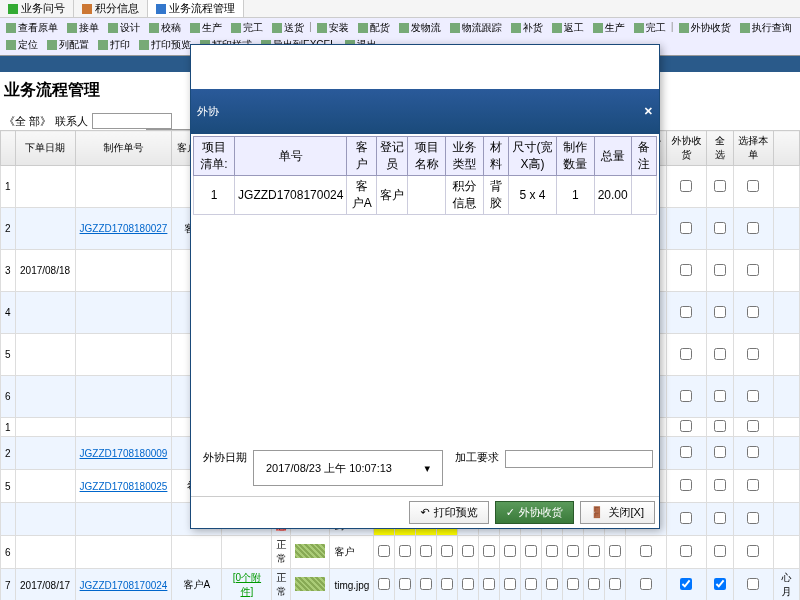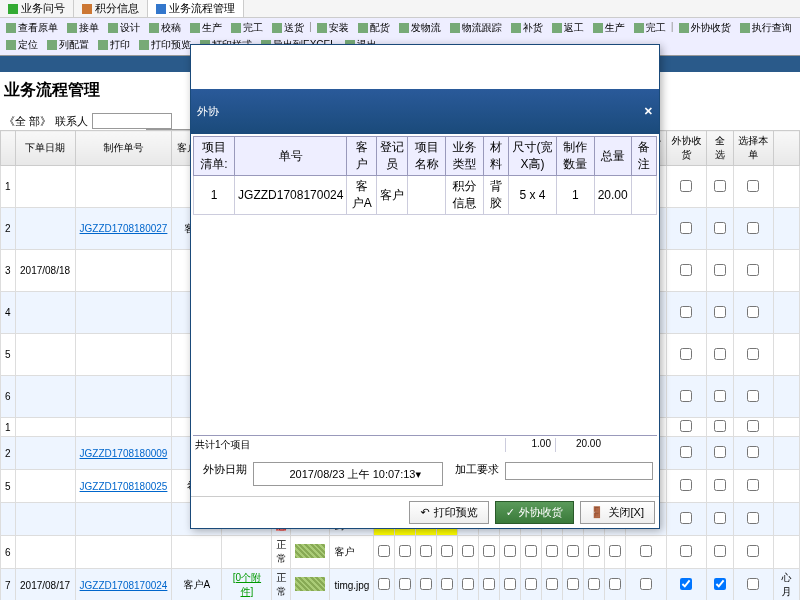--- a/index.html
+++ b/index.html
@@ -40,21 +40,21 @@
 .modal-summary .val { width: 50px; text-align: right; border-left: 1px solid #ccd; padding: 0 4px; }
 .modal-form { padding: 4px; font-size: 11px; }
 .form-row { display: flex; align-items: flex-start; gap: 6px; margin-bottom: 4px; }
 .form-row label { width: 50px; text-align: right; }
 .form-row input[type=text] { border: 1px solid #999; height: 18px; flex: 1; }
 .form-row textarea { border: 1px solid #7aa; background: #e8f0fa; flex: 1; height: 240px; resize: none; }
 .modal-footer { border-top: 1px solid #ccc; padding: 4px; display: flex; justify-content: flex-end; gap: 6px; }
 .modal-btn { border: 1px solid #999; padding: 3px 10px; background: linear-gradient(#fff,#eee); cursor: pointer; display: flex; align-items: center; gap: 4px; font-size: 11px; }
 .modal-btn.primary { background: linear-gradient(#5a9a5a,#3a7a3a); color: #fff; border-color: #2a5a2a; }
 .table-wrap { position: absolute; top: 130px; left: 0; right: 0; bottom: 0; overflow: auto; }
-.date-combo { border: 1px solid #999; height: 24px; width: 190px; padding: 0 21px; display: flex; align-items: center; justify-content: flex-end; }
+.date-combo { border: 1px solid #999; height: 36px; width: 190px; padding: 0 12px; display: flex; align-items: center; justify-content: space-between; }
 .req-input { border: 1px solid #999; height: 18px; width: 70px; }
 </style>
 </head>
 <body>
 
 <div class="tabs">
   <div class="tab">
       <span class="tab-icon" style="background:#3a3"></span>
       <span>业务问号</span>
     </div>
@@ -585,26 +585,20 @@
             <td>积分信息</td>
             <td>背胶</td>
             <td>5 x 4</td>
             <td>1</td>
             <td>20.00</td>
             <td></td>
           </tr>
         </tbody>
     </table>
     <div style="flex:1"></div>
-    <div class="modal-summary">
-      <span class="lbl">共计1个项目</span>
-      <span class="val">1.00</span>
-      <span class="val">20.00</span>
-      <span style="width:50px"></span>
-    </div>
     <div class="modal-form">
       <div class="form-row">
         <label>外协日期</label>
         <div class="date-combo">
           <span>2017/08/23 上午 10:07:13</span>
           <span>▾</span>
         </div>
         <label>加工要求</label>
         <input class="req-input" type="text" style="">
       </div>

